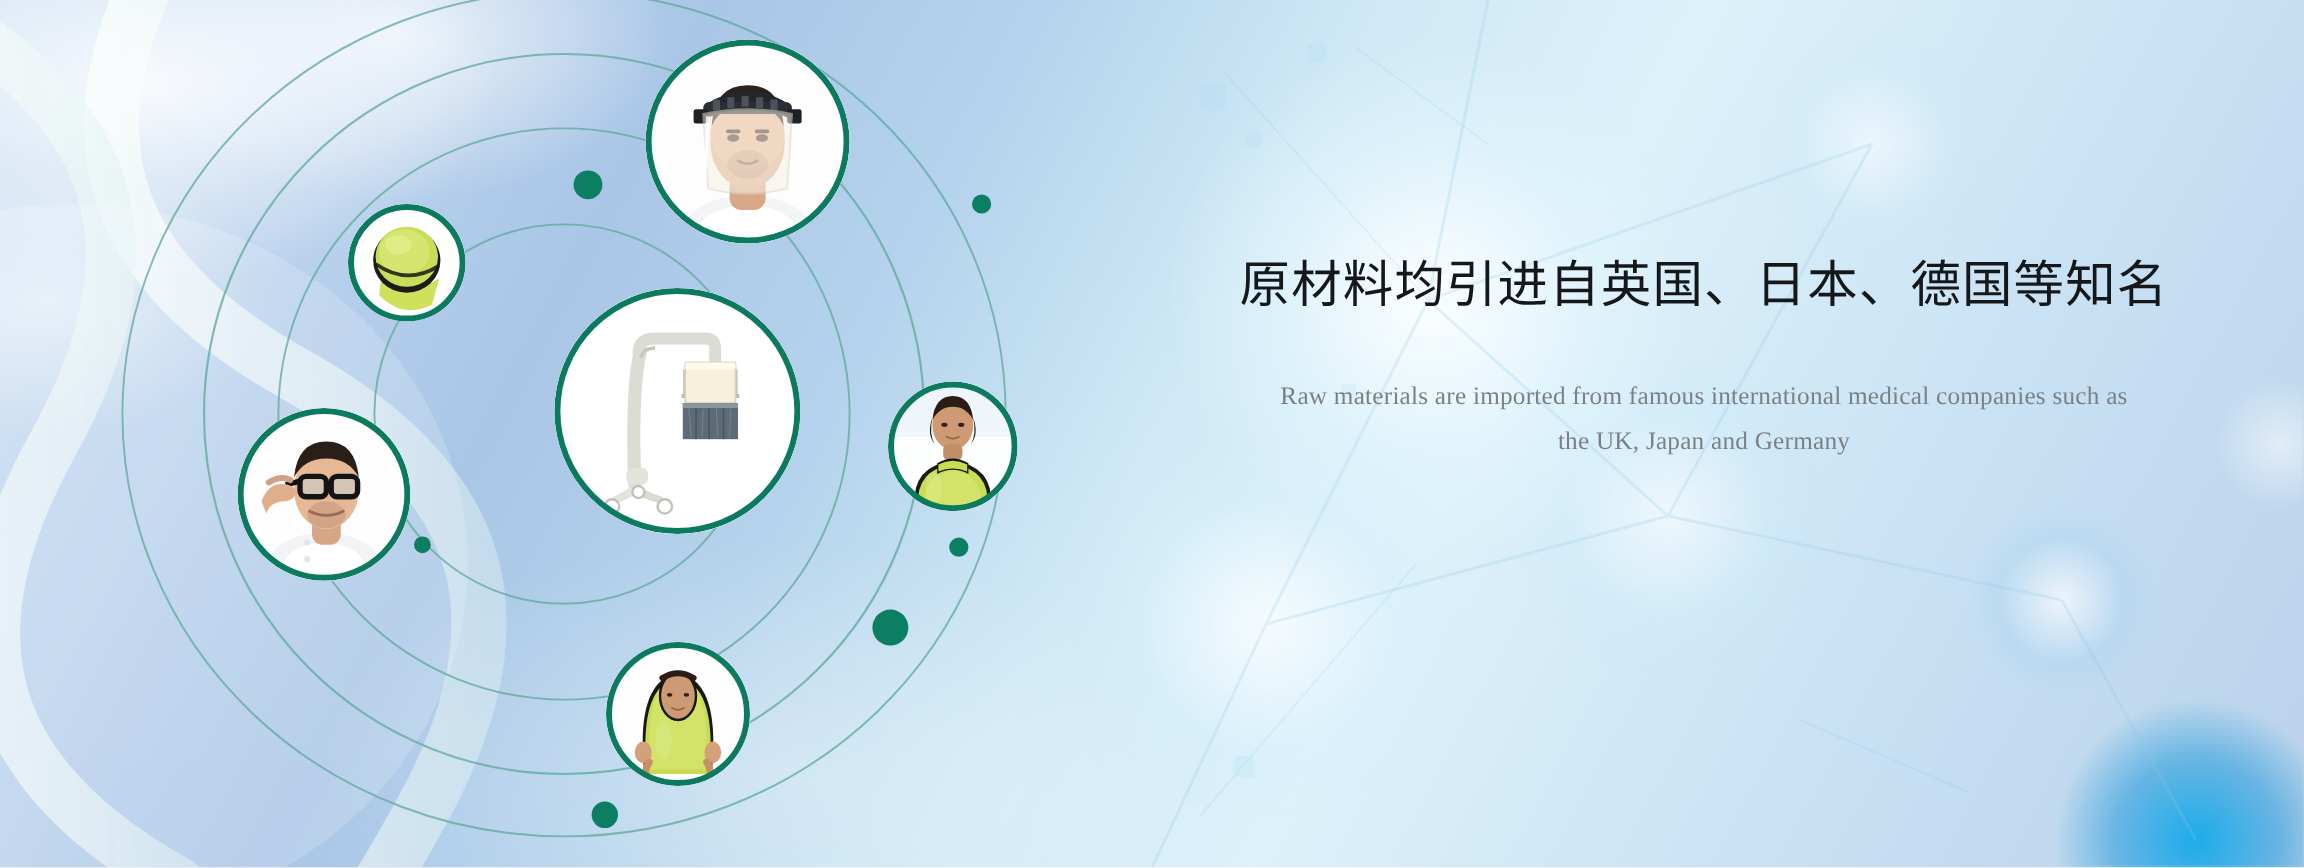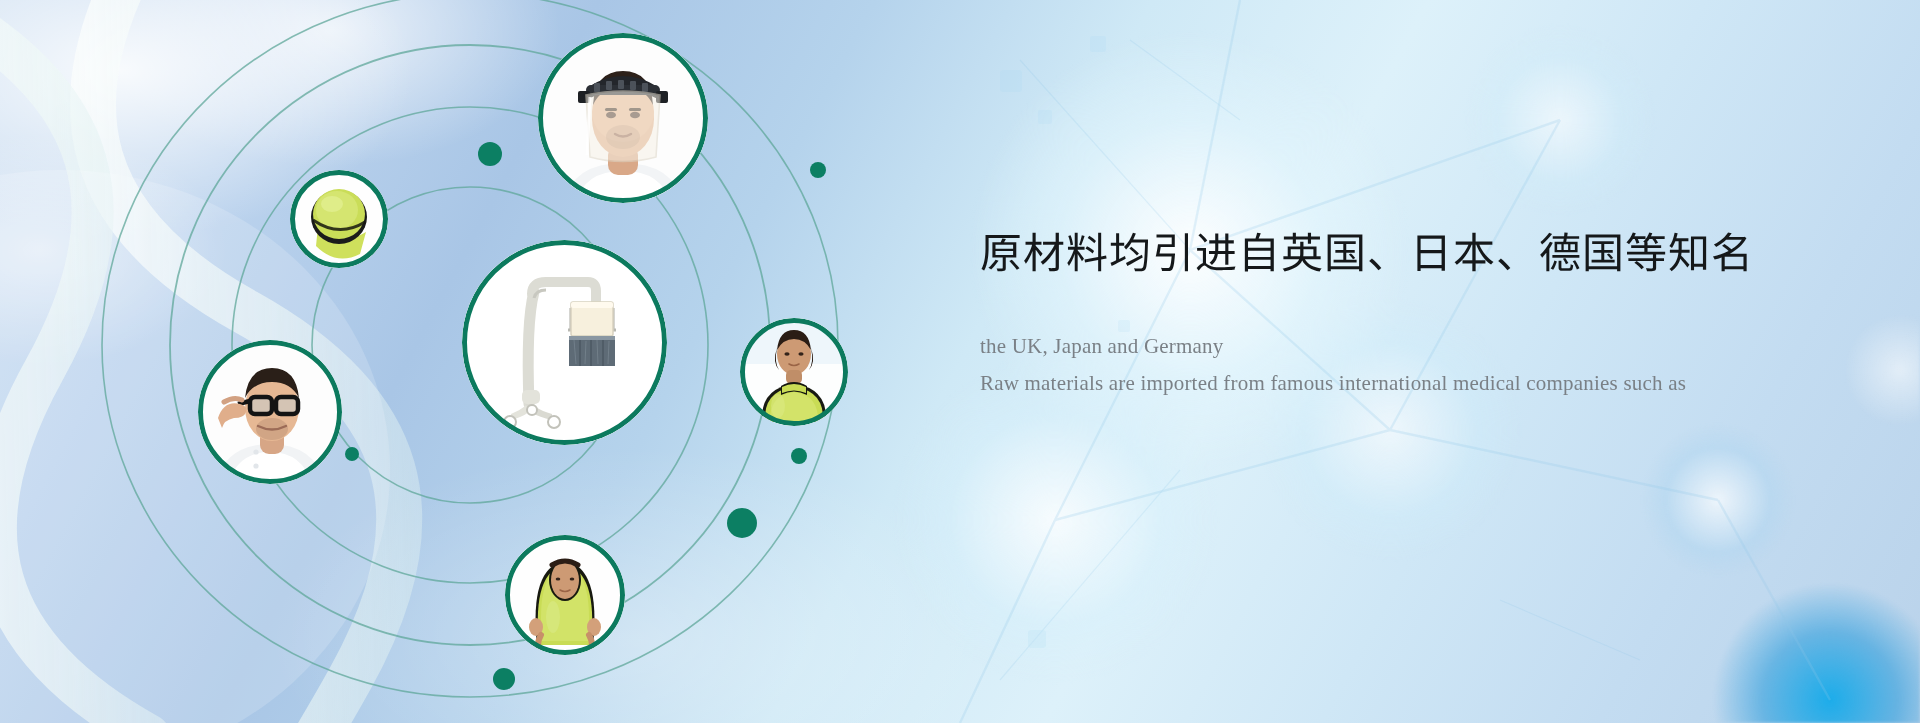--- a/index.html
+++ b/index.html
@@ -81,23 +81,23 @@
   .dot {
     position: absolute;
     border-radius: 50%;
     background: #0c7f63;
   }
 
   
   .copy {
     position: absolute;
     right: 60px;
-    top: 224px;
+    top: 208px;
     width: 880px;
-    text-align: left;
+    text-align: center;
   }
   .headline-1, .headline-2 {
     color: #15181a;
     font-size: 42px;
     line-height: 1.42;
     letter-spacing: 1px;
     font-weight: 400;
     margin: 0;
     white-space: nowrap;
   }
@@ -408,18 +408,18 @@
         <path d="M84 100 q5 8 2 20" stroke="#c79069" stroke-width="6" fill="none" stroke-linecap="round"></path>
         <ellipse cx="48" cy="82" rx="7" ry="16" fill="#dceb90" opacity="0.45"></ellipse>
       </g>
     </svg>
     <div class="node-ring" style="inset:0;"></div>
   </div>
 
   <div class="copy">
     <h1 class="headline-1">原材料均引进自英国、日本、德国等知名</h1>
     <p class="sub">
+      <span>Raw materials are imported from famous international medical companies such as</span>
       <span>the UK, Japan and Germany</span>
-      <span>Raw materials are imported from famous international medical companies such as</span>
     </p>
   </div>
 
 </div>
 
 </body></html>

